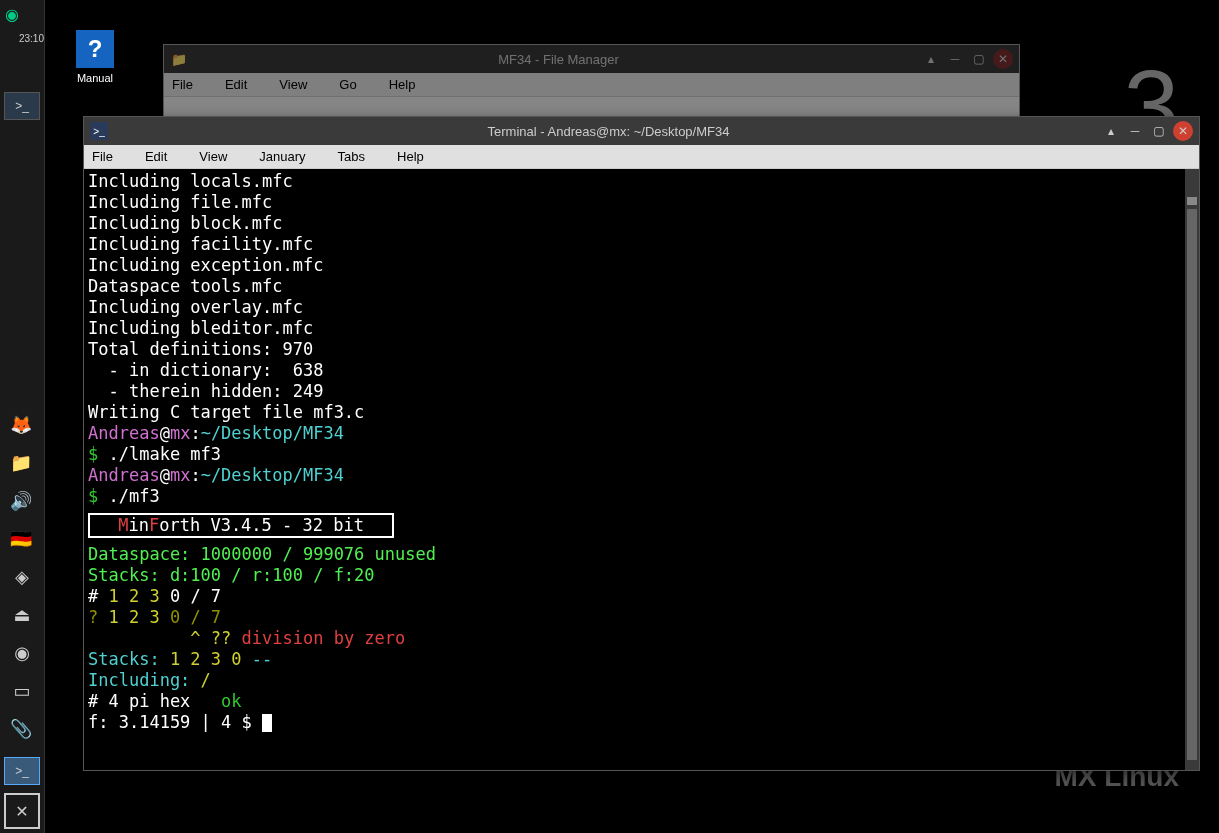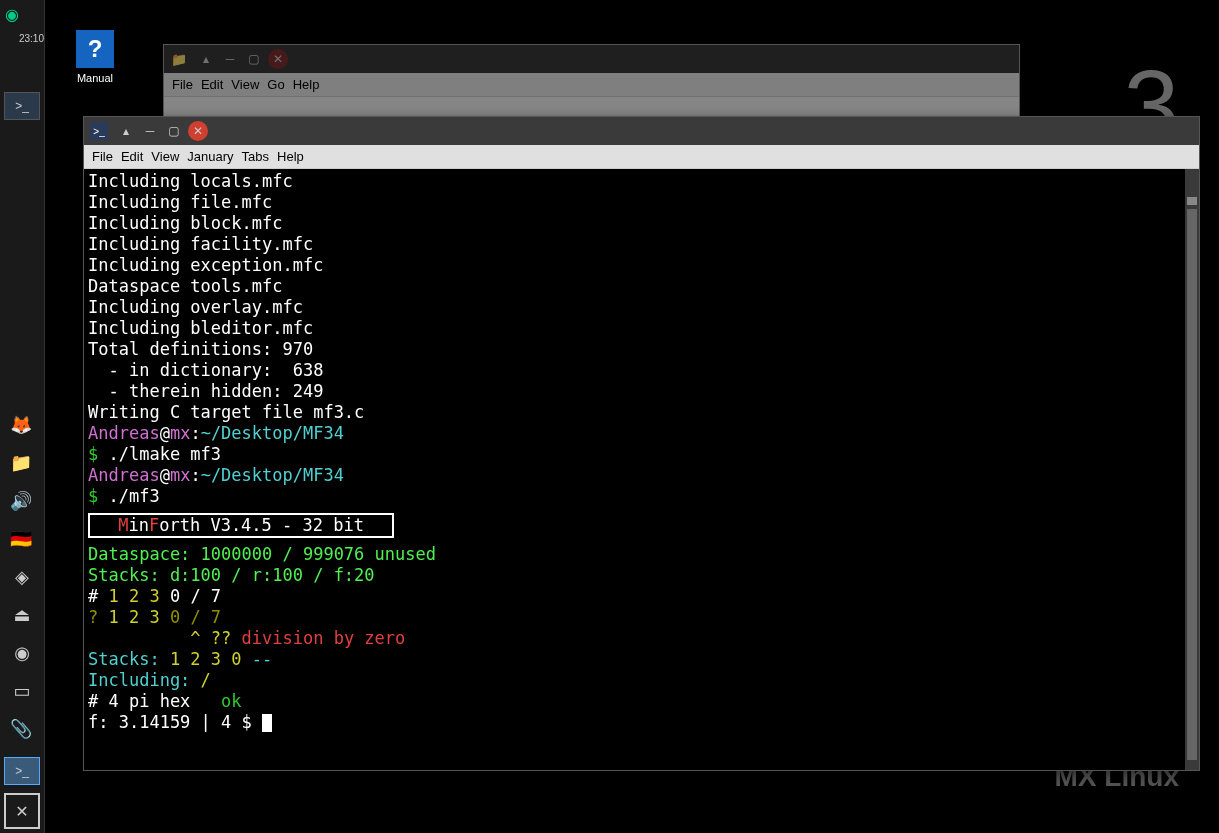--- a/index.html
+++ b/index.html
@@ -77,21 +77,21 @@
 .titlebar .ti-icon { width: 18px; height: 18px; margin-right: 8px; display:inline-flex;align-items:center;justify-content:center;}
 .titlebar .title { flex: 1; text-align: center; }
 .titlebar .wc { display: flex; gap: 4px;}
 .titlebar .wc-btn {
   width: 20px; height: 20px; display:flex;align-items:center;justify-content:center;
   font-size: 12px; cursor: pointer; color:#ccc;
 }
 .titlebar .wc-btn.close { background: #803030; border-radius: 50%;}
 .menubar {
   height: 24px; background: #e8e8e8; display: flex; align-items: center;
-  padding: 0 8px; gap: 8px; font-size: 13px; border-bottom: 1px solid #ccc;
+  padding: 0 8px; gap: 32px; font-size: 13px; border-bottom: 1px solid #ccc;
 }
 .menubar > span { cursor: pointer; }
 
 
 .fm-window { left: 163px; top: 44px; width: 857px; height: 720px; }
 .fm-toolbar {
   height: 34px; background: #f5f5f5; border-bottom: 1px solid #ccc;
   display: flex; align-items: center; padding: 0 8px; gap: 6px;
 }
 .fm-body {
@@ -182,20 +182,21 @@
       <div class="taskbar-icon">▭</div>
       <div class="taskbar-icon">📎</div>
     </div>
   <div class="taskbar-app active">&gt;_</div>
   <div class="taskbar-bottom-icon">✕</div>
 </div>
 
 <div class="window fm-window">
   <div class="titlebar">
     <span class="ti-icon">📁</span>
+    <span class="title">MF34 - File Manager</span>
     <div class="wc">
       <span class="wc-btn">▴</span>
       <span class="wc-btn">─</span>
       <span class="wc-btn">▢</span>
       <span class="wc-btn close">✕</span>
     </div>
   </div>
   <div class="menubar" id="fm-menu">
       <span>File</span>
       <span>Edit</span>
@@ -336,20 +337,21 @@
         </div>
       </div>
   </div>
   <div class="fm-status"></div>
   <div class="dim-overlay"></div>
 </div>
 
 <div class="window term-window">
   <div class="titlebar">
     <span class="ti-icon" style="background:#2a3a5a;color:#fff;font-size:10px;">&gt;_</span>
+    <span class="title">Terminal - Andreas@mx: ~/Desktop/MF34</span>
     <div class="wc">
       <span class="wc-btn">▴</span>
       <span class="wc-btn">─</span>
       <span class="wc-btn">▢</span>
       <span class="wc-btn close" style="background:#d04030">✕</span>
     </div>
   </div>
   <div class="menubar" id="term-menu">
       <span>File</span>
       <span>Edit</span>

